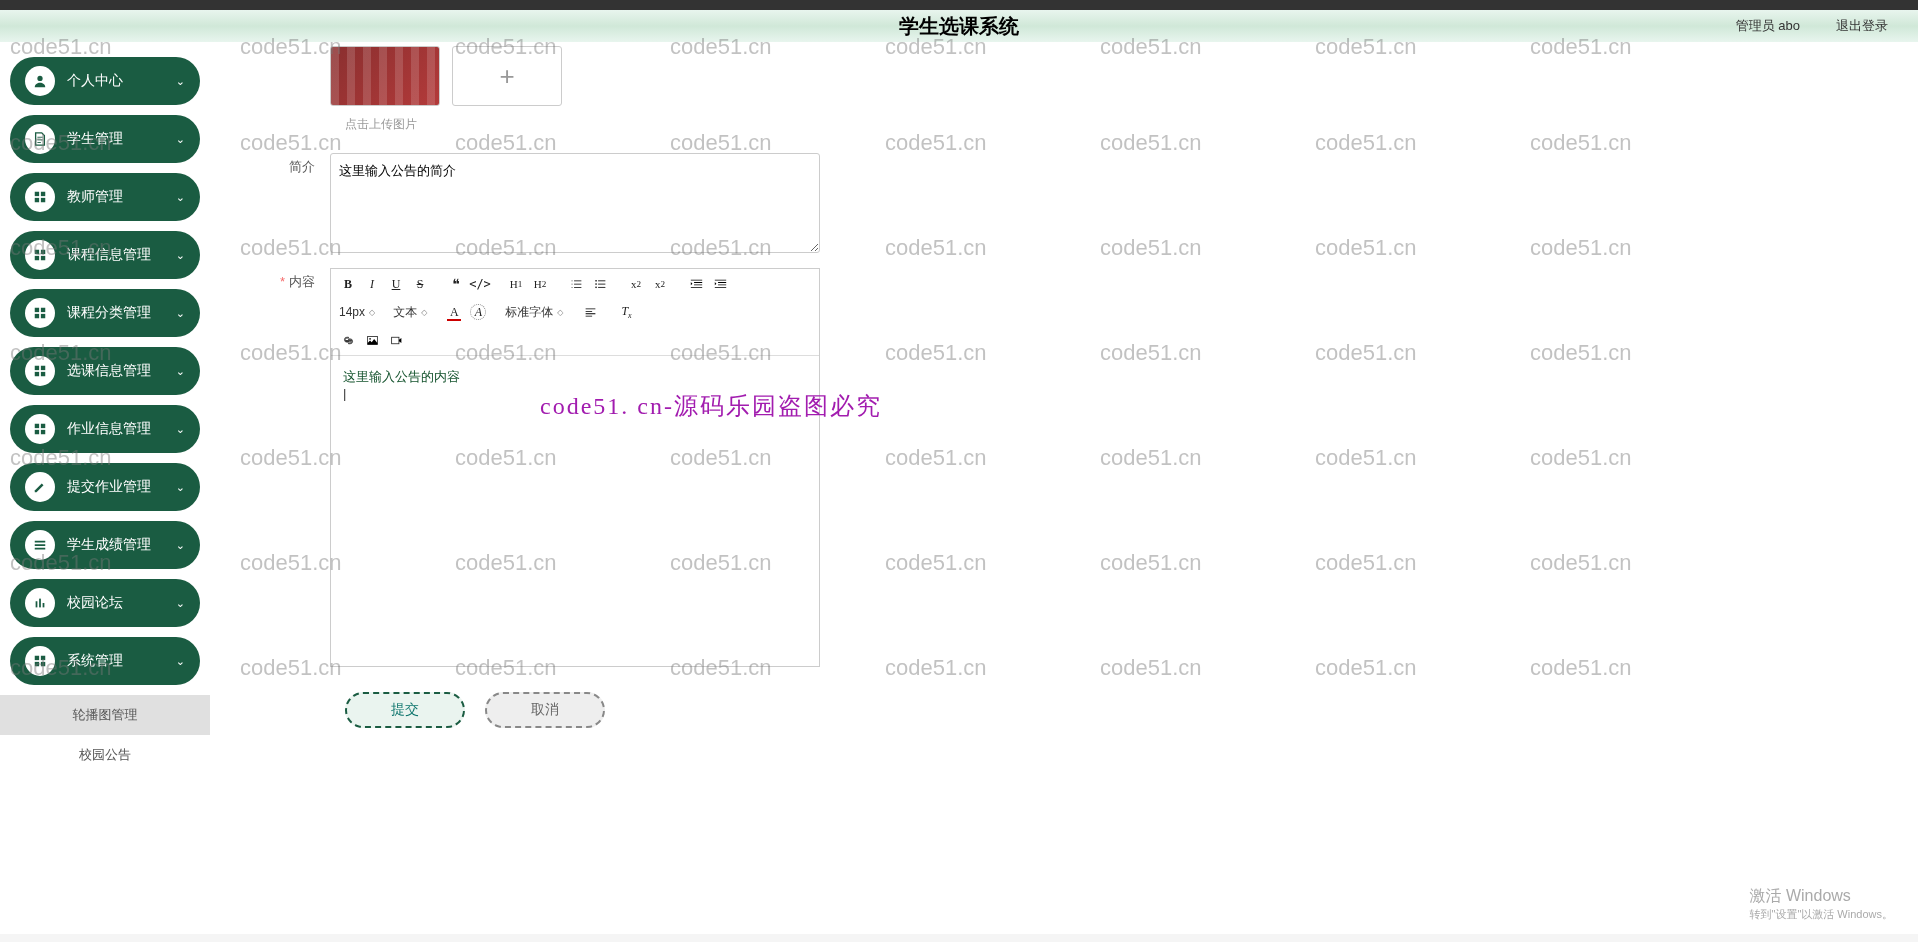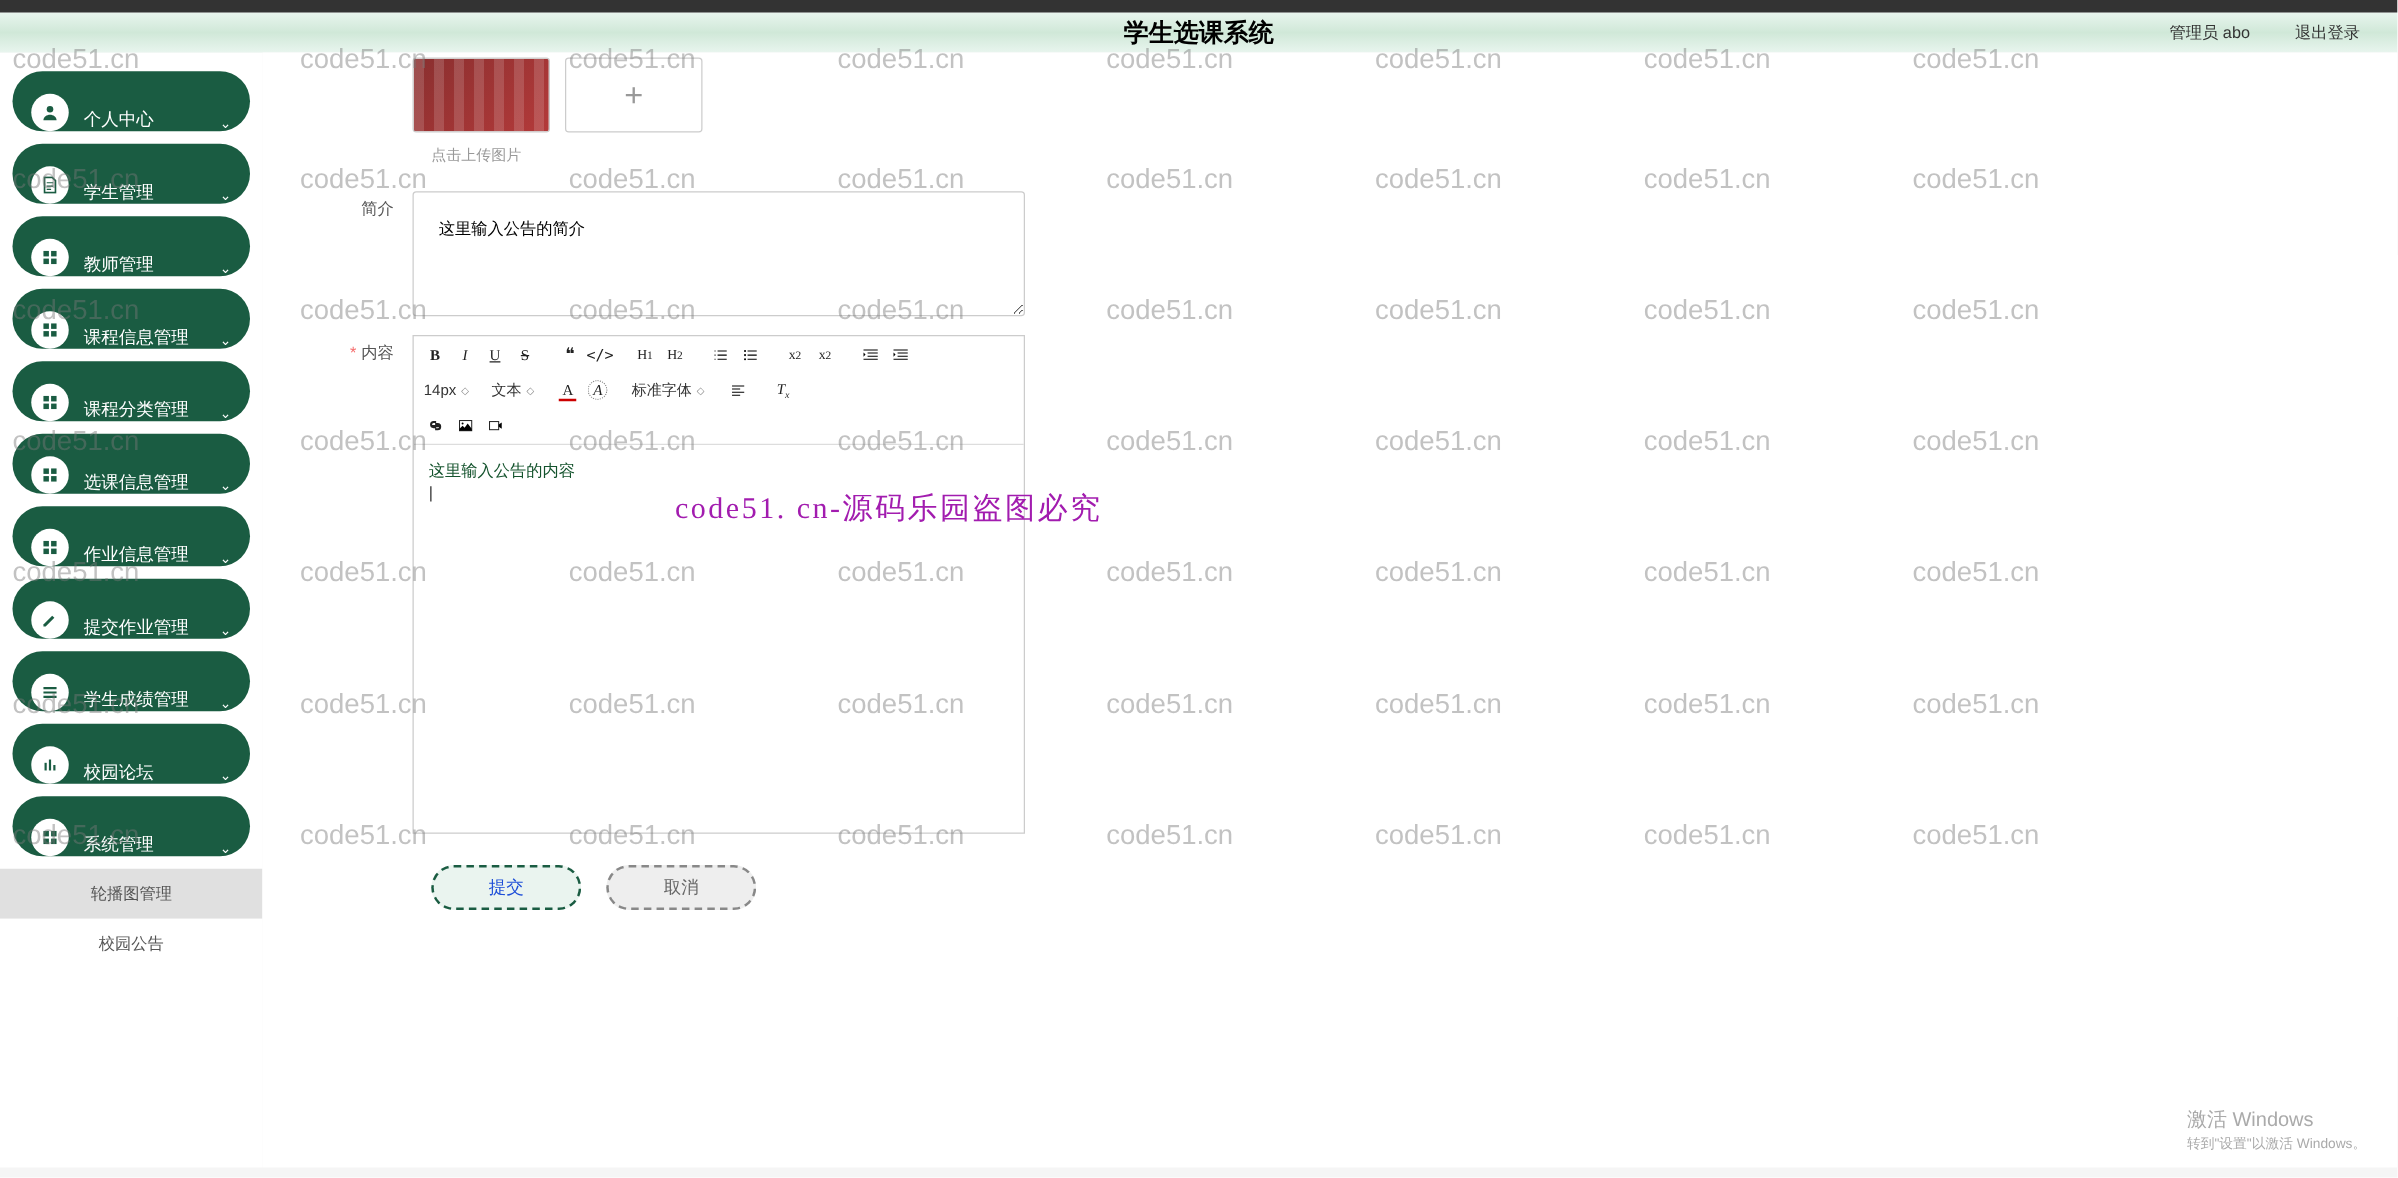--- a/index.html
+++ b/index.html
@@ -5,62 +5,62 @@
 * { box-sizing: border-box; margin: 0; padding: 0; }
 body { font-family: "Microsoft YaHei", Arial, sans-serif; font-size: 13px; color: #333; background: #f5f5f5; width: 1918px; height: 942px; overflow: hidden; position: relative; }
 
 .header { height: 42px; background: linear-gradient(to bottom, #e8f5ee 0%, #d0e8d8 50%, #e8f5ee 100%); display: flex; align-items: center; position: relative; border-top: 10px solid #333; text-align: right; }
 .header-title { position: absolute; left: 50%; transform: translateX(-50%); font-size: 20px; font-weight: bold; color: #000; }
 .header-right { position: absolute; right: 30px; display: flex; gap: 36px; font-size: 13px; }
 .header-right span { cursor: pointer; }
 
 .layout { display: flex; height: calc(942px - 50px); }
 .sidebar { width: 210px; background: #fff; padding-top: 5px; overflow-y: auto; }
-.side-item { background: #1a5c42; color: #fff; border-radius: 25px; margin: 10px 10px; height: 48px; display: flex; align-items: flex-end; padding: 0 15px; cursor: pointer; position: relative; }
+.side-item { background: #1a5c42; color: #fff; border-radius: 25px; margin: 10px 10px; height: 48px; display: flex; align-items: center; padding: 0 15px; cursor: pointer; position: relative; }
 .side-icon { width: 30px; height: 30px; background: #fff; border-radius: 50%; display: flex; align-items: center; justify-content: center; margin-right: 12px; }
 .side-icon svg { width: 14px; height: 14px; fill: #1a5c42; }
 .side-label { flex: 1; font-size: 14px; }
 .side-chevron { color: #fff; font-size: 11px; }
 .sub-item { height: 40px; display: flex; align-items: center; justify-content: center; font-size: 13px; cursor: pointer; color: #555; }
 .sub-item.active { background: #e0e0e0; }
 .sub-item:not(.active) { background: #fff; }
 
 .main { flex: 1; background: #fff; padding: 0 80px 20px 40px; overflow-y: auto; position: relative; }
 .form-row { display: flex; align-items: flex-start; margin-bottom: 15px; }
 .form-label { width: 80px; text-align: right; padding-right: 15px; padding-top: 5px; font-size: 13px; color: #555; }
 .form-label .req { color: #f56c6c; margin-right: 4px; }
 .upload-row { display: flex; gap: 12px; }
 .upload-slot { width: 110px; height: 60px; border: 1px solid #ccc; border-radius: 3px; display: flex; align-items: center; justify-content: center; }
 .upload-slot.filled { background: linear-gradient(135deg, #8a2f2f 0%, #b33a3a 100%); position: relative; overflow: hidden; }
 .upload-slot.filled::after { content: ''; position: absolute; inset: 0; background: repeating-linear-gradient(90deg, rgba(255,255,255,0.15) 0 8px, transparent 8px 16px); }
 .upload-slot.empty { background: #fff; cursor: pointer; }
 .upload-slot.empty span { font-size: 26px; color: #999; }
 .upload-hint { font-size: 12px; color: #999; margin-left: 95px; margin-top: -5px; margin-bottom: 20px; }
 
-.intro-textarea { width: 490px; height: 100px; border: 1px solid #ccc; border-radius: 3px; padding: 20px; font-size: 13px; font-family: inherit; resize: both; }
+.intro-textarea { width: 490px; height: 100px; border: 1px solid #ccc; border-radius: 3px; padding: 8px; font-size: 13px; font-family: inherit; resize: both; }
 
 .editor-wrap { width: 490px; border: 1px solid #ccc; }
 .editor-toolbar { border-bottom: 1px solid #ddd; padding: 4px 6px; display: flex; flex-wrap: wrap; align-items: center; gap: 2px; }
 .tb-btn { width: 22px; height: 22px; display: inline-flex; align-items: center; justify-content: center; cursor: pointer; font-size: 12px; font-family: Georgia, serif; color: #222; border-radius: 2px; }
 .tb-btn b { font-weight: bold; }
 .tb-btn .it { font-style: italic; font-family: Georgia, serif; }
 .tb-btn .ul { text-decoration: underline; }
 .tb-btn .st { text-decoration: line-through; }
 .tb-sep { width: 10px; }
 .tb-select { height: 22px; border: none; background: transparent; font-size: 12px; padding: 0 2px; cursor: pointer; display: inline-flex; align-items: center; gap: 4px; }
 .tb-select .caret { font-size: 8px; color: #888; }
 .tb-color { position: relative; }
 .tb-color::after { content: ''; position: absolute; bottom: 2px; left: 4px; right: 4px; height: 2px; background: currentColor; }
 .editor-body { min-height: 310px; padding: 12px; font-size: 13px; position: relative; }
 .editor-body .ph { color: #14532d; }
 .editor-body .caret-line { color: #333; }
 
 .btn-row { margin-left: 95px; margin-top: 25px; display: flex; gap: 20px; }
 .btn { width: 120px; height: 36px; border-radius: 18px; cursor: pointer; font-size: 14px; display: flex; align-items: center; justify-content: center; }
-.btn-primary { border: 2px dashed #1a5c42; background: #eaf4ef; color: #1d4ed8; }
+.btn-primary { border: 2px dashed #1a5c42; background: #eaf4ef; color: #0f766e; }
 .btn-secondary { border: 2px dashed #888; background: #eee; color: #666; }
 
 .watermark-layer { position: absolute; inset: 0; pointer-events: none; z-index: 5; }
 .wm { position: absolute; color: rgba(120,120,120,0.45); font-size: 22px; font-family: Arial, sans-serif; white-space: nowrap; }
 .center-mark { position: absolute; top: 390px; left: 540px; color: #a21caf; font-size: 24px; font-family: "SimSun", serif; letter-spacing: 2px; pointer-events: none; z-index: 6; }
 
 .win-activate { position: absolute; right: 25px; bottom: 20px; text-align: left; color: #aaa; pointer-events: none; z-index: 7; }
 .win-activate .t1 { font-size: 16px; }
 .win-activate .t2 { font-size: 11px; }
 

